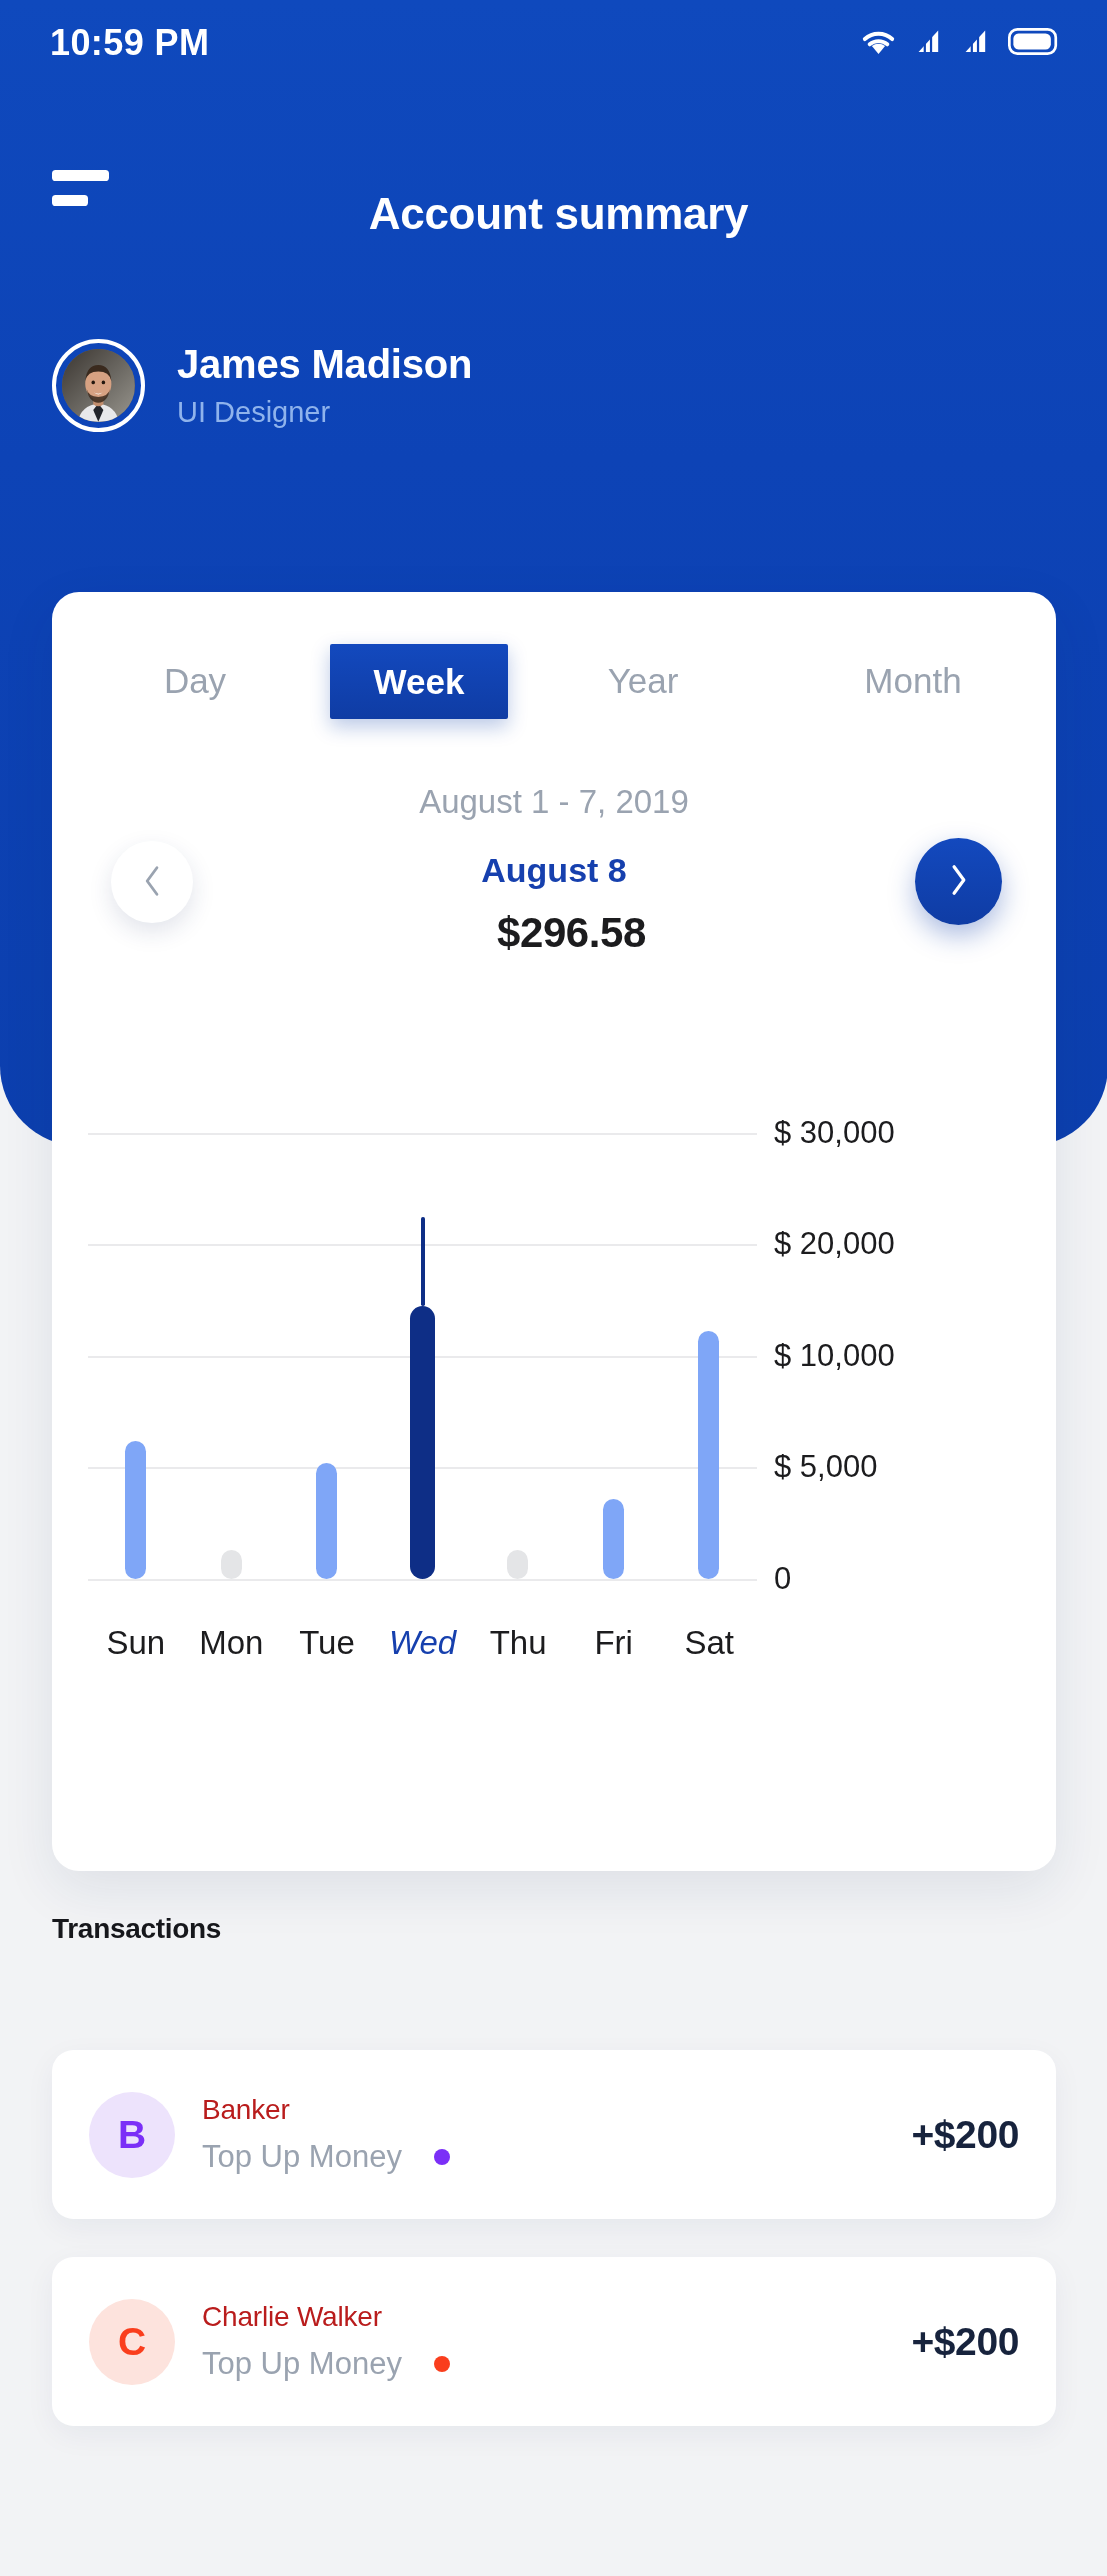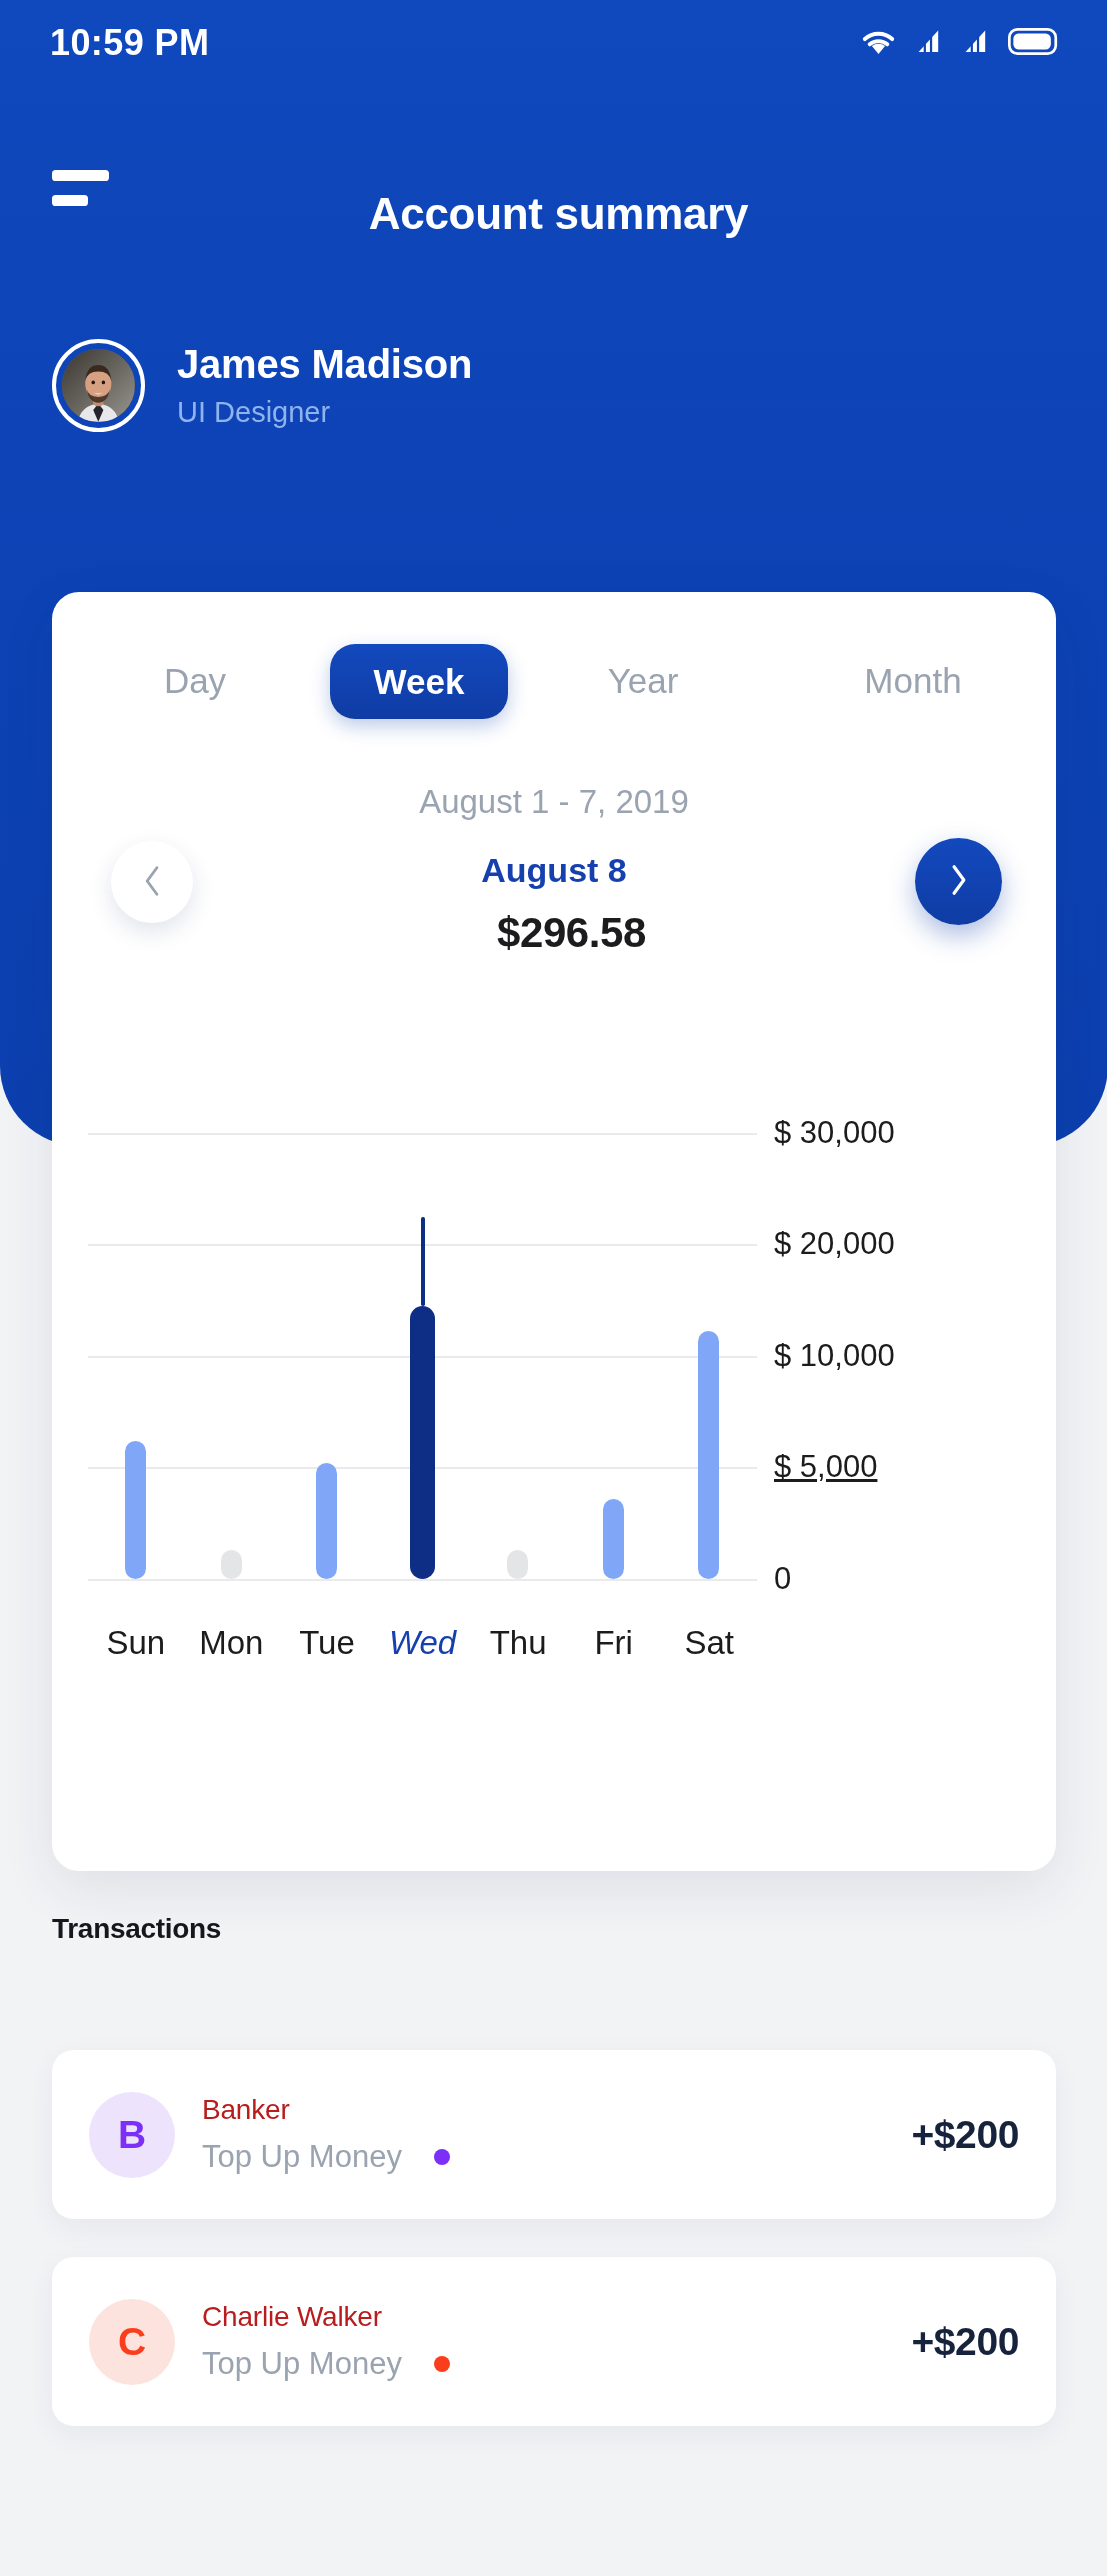--- a/index.html
+++ b/index.html
@@ -78,21 +78,21 @@
   .tabs{
     position:absolute; left:0; top:48px; width:100%; height:82px;
     display:flex; align-items:center; padding:0 8px;
   }
   .tab{
     flex:1; text-align:center; font-size:35px; color:#9AA3B0;
     font-weight:400; line-height:82px; cursor:pointer;
   }
   .tab.active{
     background:#103FA8; color:#fff; font-weight:700;
-    border-radius:25px; max-width:178px; height:75px; line-height:75px;
+    border-radius:2px; max-width:178px; height:75px; line-height:75px;
     box-shadow:0 7.1px 19.6px rgba(16,63,168,.28);
     background:linear-gradient(180deg,#1349BE 0%,#0F3CA4 100%);
   }
 
   
   .period-range{
     position:absolute; top:191px; left:0; width:100%;
     text-align:center; font-size:33px; color:#9AA3B0;
   }
   .period-day{
@@ -289,21 +289,21 @@
         <div class="bar" style="height: 273px; width: 25px; left: 322px; background: rgb(14, 46, 134);"></div>
         <div class="bar-spike" style="top: 84px; height: 89px; left: 333px; background: rgb(14, 46, 134);"></div>
         <div class="bar" style="height: 29px; width: 21.4px; left: 419px; background: rgb(228, 229, 231);"></div>
         <div class="bar" style="height: 80px; width: 21.4px; left: 515px; background: rgb(127, 166, 247);"></div>
         <div class="bar" style="height: 248px; width: 21.4px; left: 610px; background: rgb(127, 166, 247);"></div>
       </div>
     <div id="axis-labels">
         <div class="axis-label" style="top: 9px; color: rgb(28, 28, 30);">$ 30,000</div>
         <div class="axis-label" style="top: 120px; color: rgb(28, 28, 30);">$ 20,000</div>
         <div class="axis-label" style="top: 232px; color: rgb(28, 28, 30);">$ 10,000</div>
-        <div class="axis-label" style="top: 343px; color: rgb(28, 28, 30); text-decoration: underline;">$ 5,000</div>
+        <div class="axis-label" style="top: 343px; color: rgb(28, 28, 30);">$ 5,000</div>
         <div class="axis-label" style="top: 455px; color: rgb(28, 28, 30);">0</div>
       </div>
     <div class="daylabels" id="daylabels">
         <div class="daylabel">Sun</div>
         <div class="daylabel">Mon</div>
         <div class="daylabel">Tue</div>
         <div class="daylabel active">Wed</div>
         <div class="daylabel">Thu</div>
         <div class="daylabel">Fri</div>
         <div class="daylabel">Sat</div>

